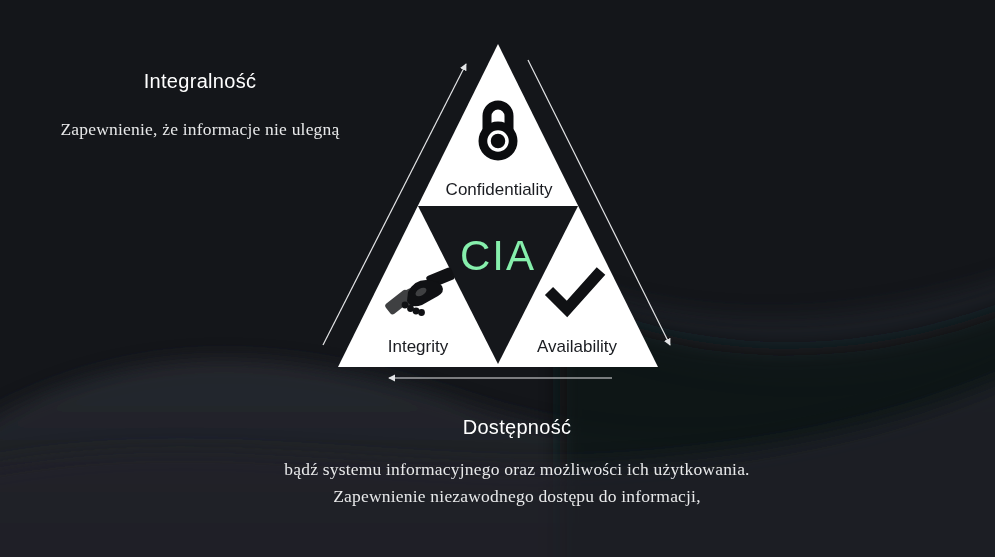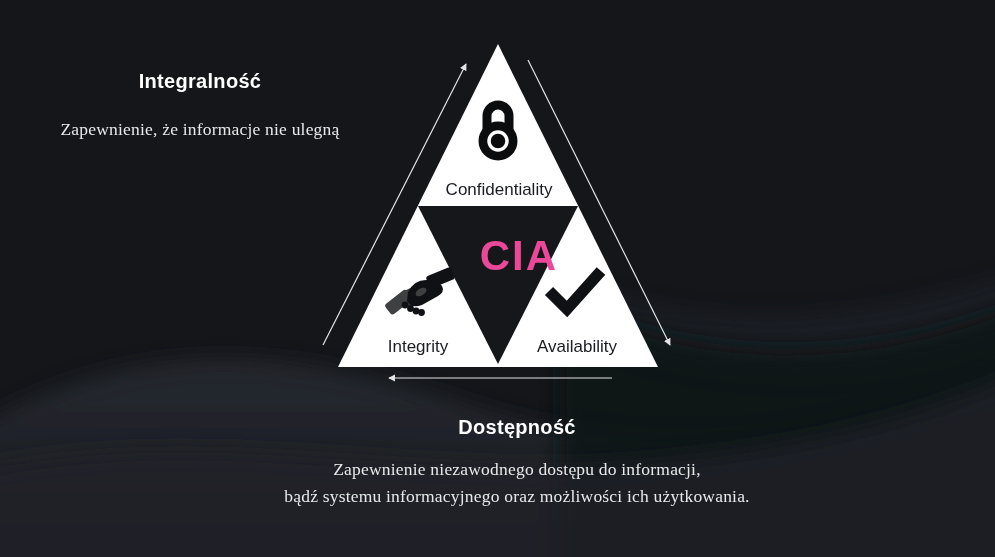--- a/index.html
+++ b/index.html
@@ -13,42 +13,42 @@
     width:995px;height:557px;position:relative;overflow:hidden;
     background:var(--bg);
     font-family:"Liberation Sans", sans-serif;
   }
   .layer{position:absolute;left:0;top:0;}
   .waves{z-index:1;}
   .diagram{z-index:2;}
   .text-layer{position:absolute;inset:0;z-index:3;}
   .block{position:absolute;text-align:center;}
   .block h2{
-    margin:0 0 21px 0;font-size:20px;font-weight:700;color:var(--heading);
+    margin:0 0 21px 0;font-size:20px;font-weight:400;color:var(--heading);
     letter-spacing:.3px;line-height:28px;
   }
   .block .line{
     font-size:17.5px;line-height:27px;color:var(--body-text);font-weight:400;
     letter-spacing:.2px;
     font-family:Liberation Serif, serif;
   }
   .block-left{left:15px;top:67px;width:370px;}
   .block-right{left:610px;top:67px;width:375px;}
   .block-bottom{left:210px;top:413px;width:614px;}
   .block-bottom h2{margin-bottom:15px;}
   .tri-label{
     position:absolute;text-align:center;color:var(--label-dark);
     font-size:17px;line-height:22px;z-index:3;
   }
   .label-confidentiality{left:389px;top:179px;width:220px;}
   .label-integrity{left:338px;top:336px;width:160px;}
   .label-availability{left:497px;top:336px;width:160px;}
   .label-cia{
-    position:absolute;left:438px;top:234px;width:120px;text-align:right;
-    color:#ec4899;font-size:42px;line-height:44px;font-weight:700;
+    position:absolute;left:438px;top:234px;width:120px;text-align:center;
+    color:#86efac;font-size:42px;line-height:44px;font-weight:400;
     letter-spacing:2px;z-index:3;
   }
   .big-triangle{fill:var(--triangle-fill);}
   .inner-triangle{fill:var(--inner-fill);}
   .flow-arrow{stroke:var(--arrow);stroke-width:1.2;fill:none;}
 </style>
 </head>
 <body>
 
 <svg class="layer waves" width="995" height="557" viewBox="0 0 995 557" aria-hidden="true">
@@ -110,17 +110,17 @@
   <div class="tri-label label-availability">Availability</div>
 
   <div class="block block-left">
     <h2>Integralność</h2>
     <div class="line">Zapewnienie, że informacje nie ulegną</div>
   </div>
 
 
   <div class="block block-bottom">
     <h2>Dostępność</h2>
+    <div class="line">bądź systemu informacyjnego oraz możliwości ich użytkowania.</div>
     <div class="line">Zapewnienie niezawodnego dostępu do informacji,</div>
-    <div class="line">bądź systemu informacyjnego oraz możliwości ich użytkowania.</div>
   </div>
 
 </div>
 
 </body></html>

